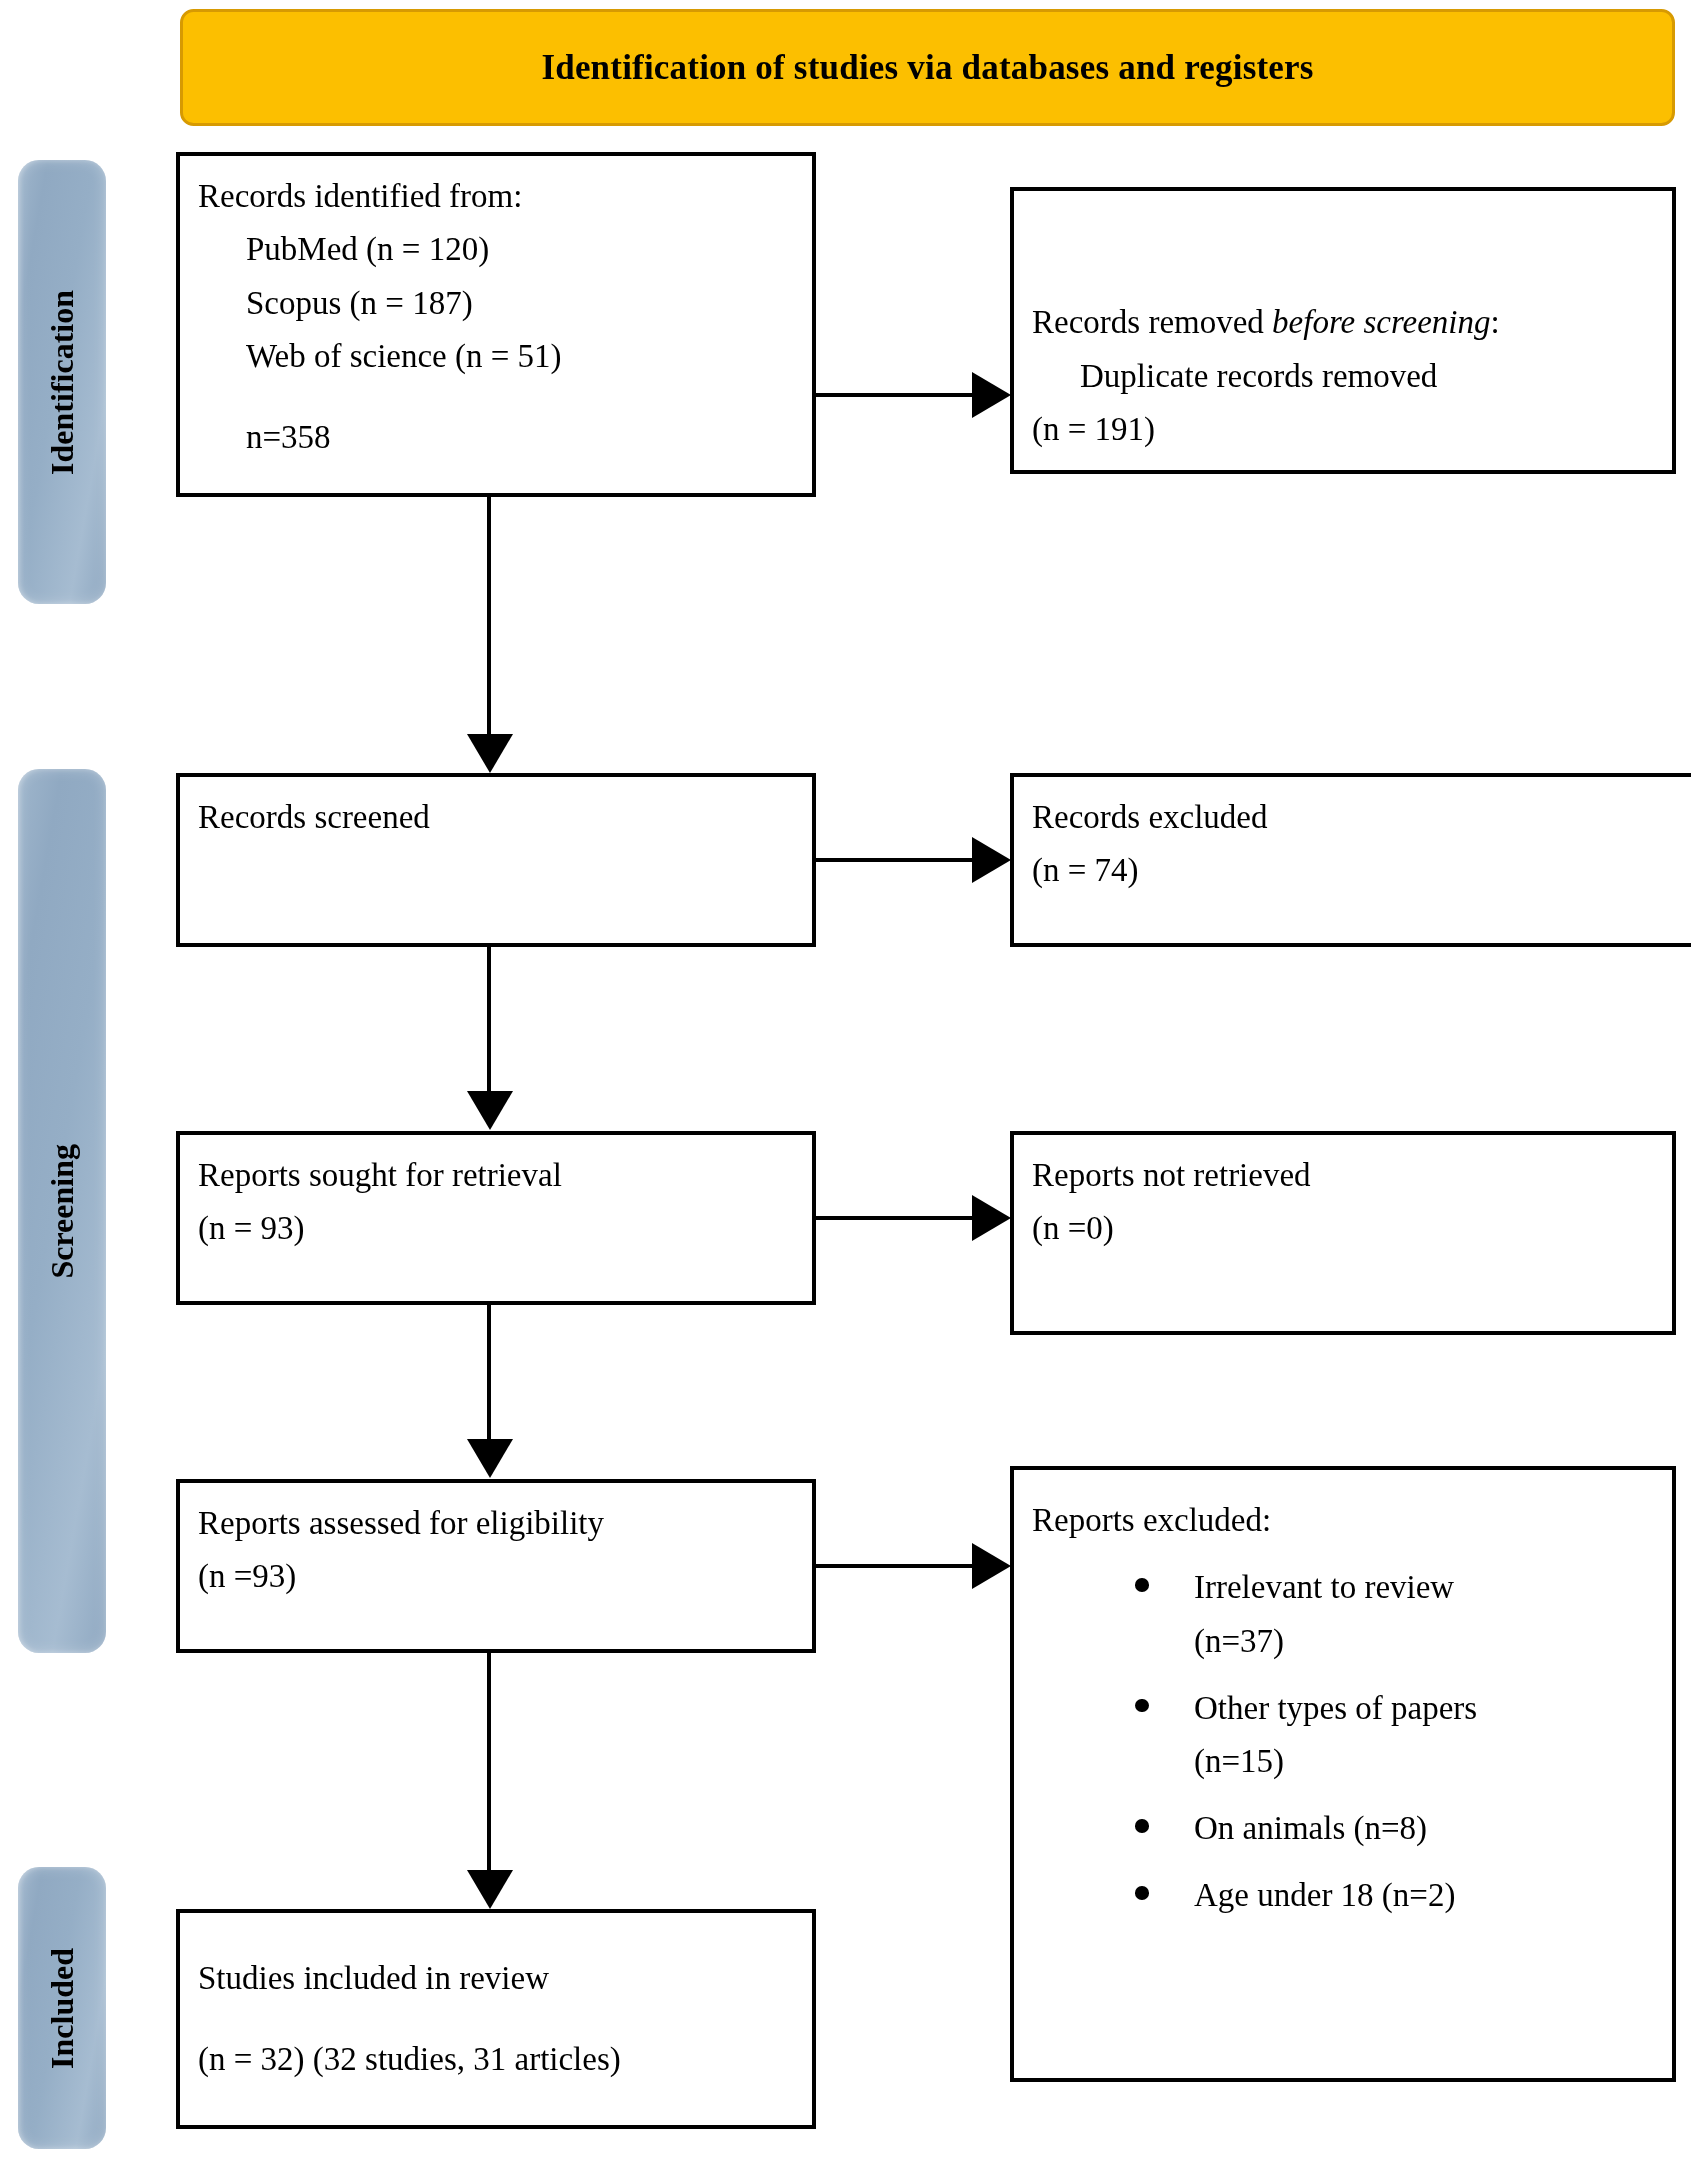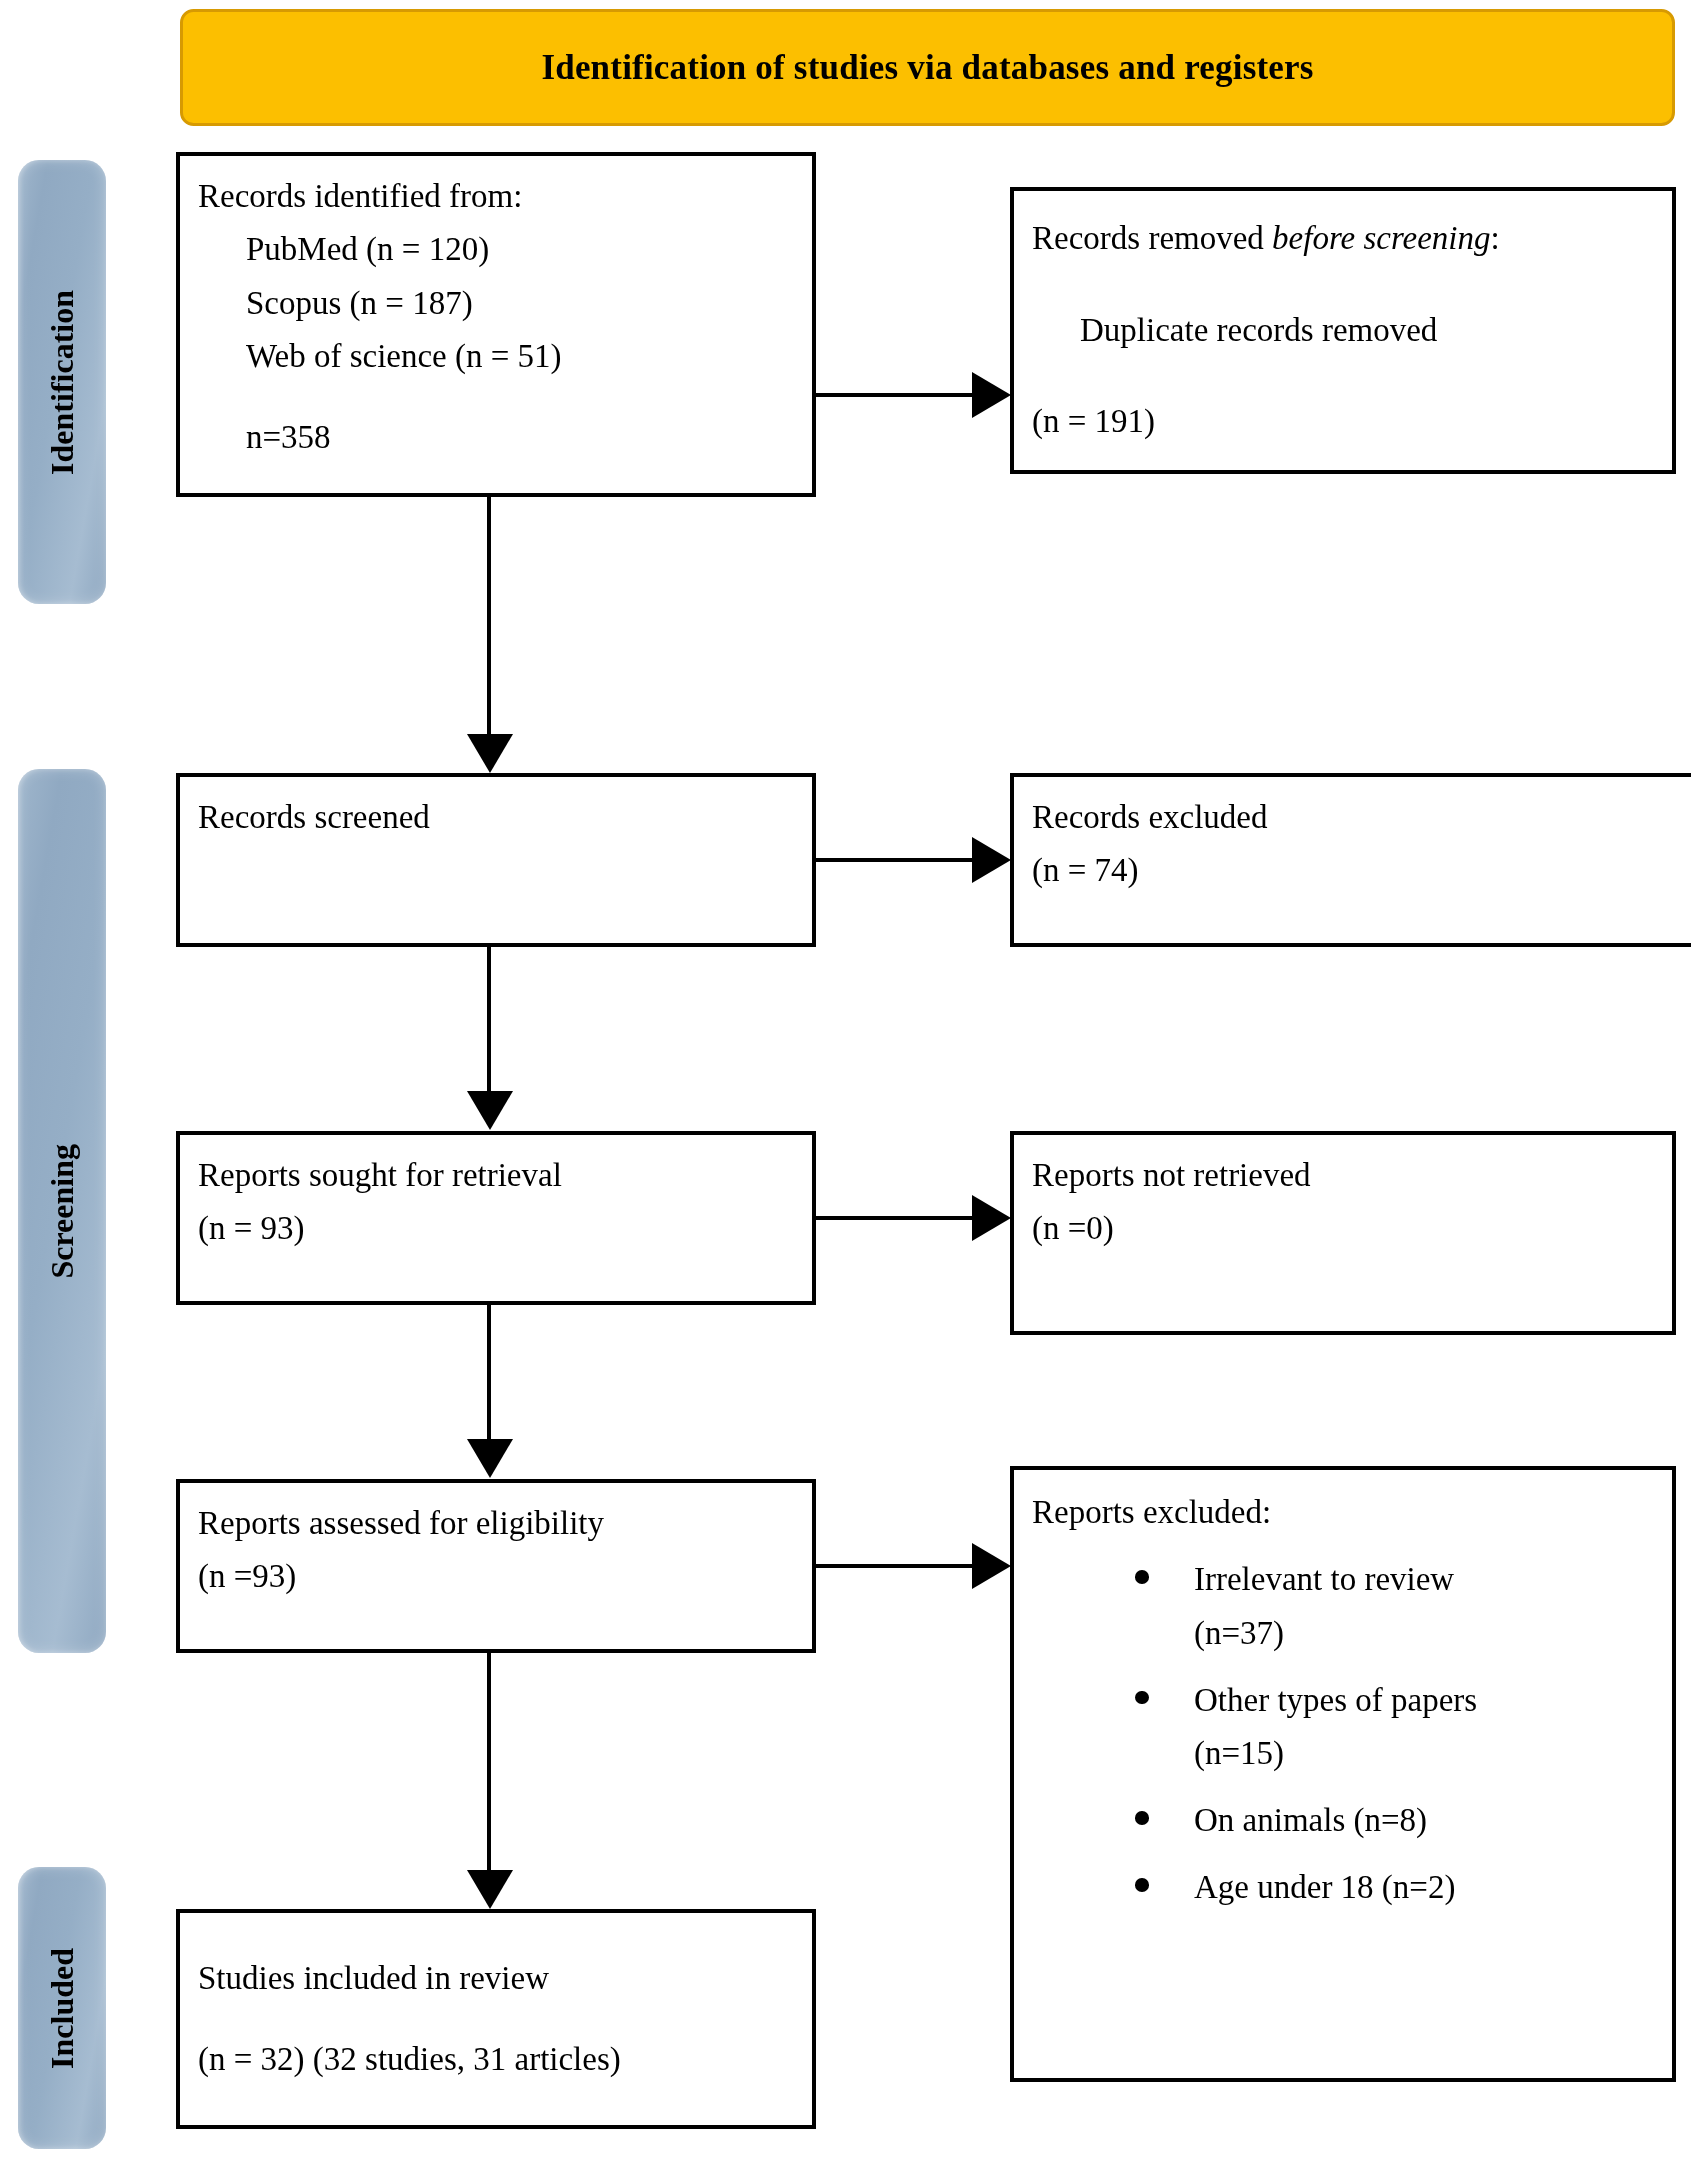--- a/index.html
+++ b/index.html
@@ -41,21 +41,21 @@
   .flow-box .indent{display:block;padding-left:48px;}
   .flow-box em{font-style:italic;}
 
   #box-records-identified{left:176px;top:152px;width:640px;height:345px;}
   #box-records-removed  {left:1010px;top:187px;width:666px;height:287px;}
   #box-records-screened {left:176px;top:773px;width:640px;height:174px;}
   #box-records-excluded {left:1010px;top:773px;width:698px;height:174px;}
   #box-reports-sought   {left:176px;top:1131px;width:640px;height:174px;}
   #box-reports-not-retrieved{left:1010px;top:1131px;width:666px;height:204px;}
   #box-reports-assessed {left:176px;top:1479px;width:640px;height:174px;}
-  #box-reports-excluded {left:1010px;top:1466px;width:666px;height:616px;padding-top:16px;}
+  #box-reports-excluded {left:1010px;top:1466px;width:666px;height:616px;padding-top:24px;}
   #box-studies-included {left:176px;top:1909px;width:640px;height:220px;
                           display:flex;flex-direction:column;justify-content:center;}
 
   
   .bullet-list{margin:0;padding:0;list-style:none;}
   .bullet-list li{position:relative;padding-left:162px;margin-top:13.6px;}
   .bullet-list li .bullet{
     position:absolute;left:103px;top:.52em;width:13.6px;height:13.6px;
     background:#000;border-radius:50%;
   }
@@ -126,21 +126,21 @@
     </p>
   <p>
       <span class="indent">Web of science (n = 51)</span>
     </p>
   <p class="gap"></p>
   <p>
       <span class="indent">n=358</span>
     </p>
 </div>
 
-<div class="flow-box" id="box-records-removed" style="display:flex;flex-direction:column;justify-content:center;gap:38px;">
+<div class="flow-box" id="box-records-removed" style="display:flex;flex-direction:column;justify-content:flex-end;">
   <p><span>Records removed </span><em>before screening</em><span>:</span></p>
   <p>
       <span class="indent">Duplicate records removed</span>
     </p>
   <p>(n = 191)</p>
 </div>
 
 <div class="flow-box" id="box-records-screened">
   <p>Records screened</p>
 </div>

